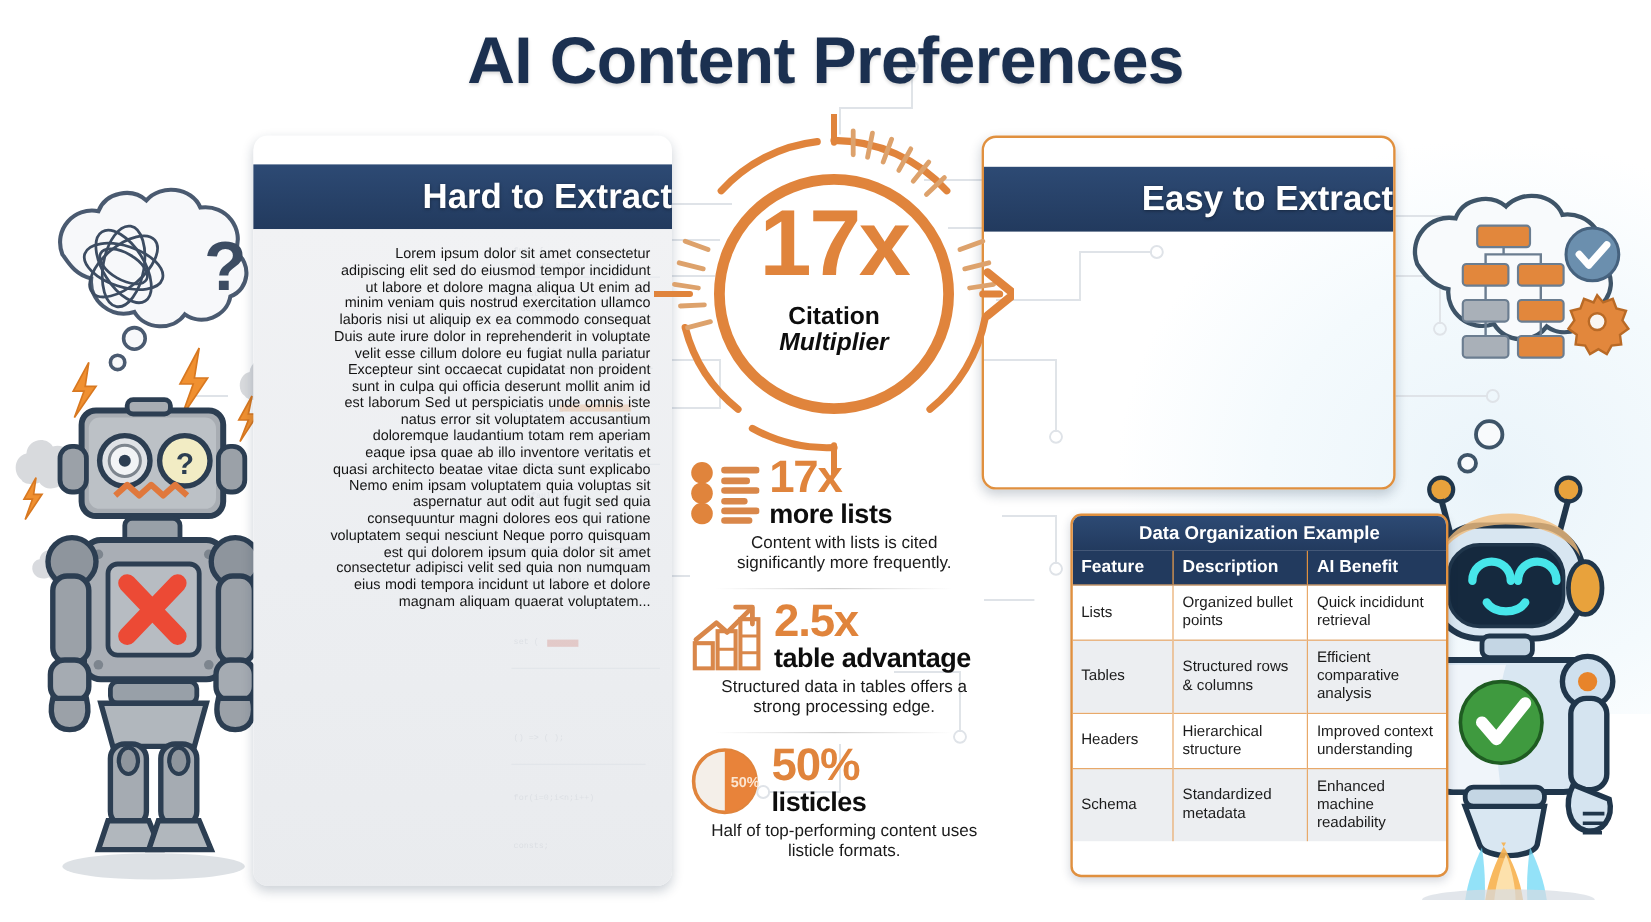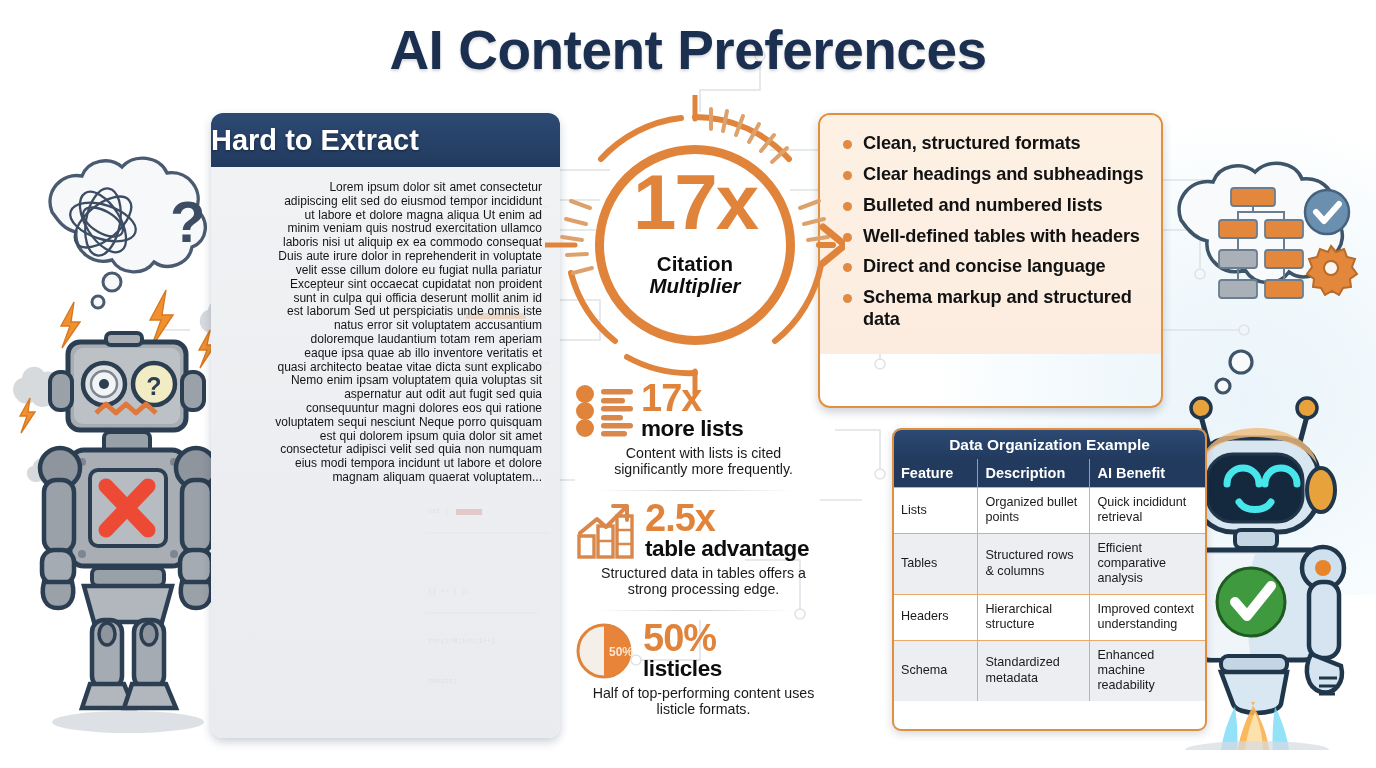--- a/index.html
+++ b/index.html
@@ -32,25 +32,26 @@
 
   
   .panel {
     position: absolute;
     border-radius: 12px;
     overflow: hidden;
     box-shadow: 0 4px 10px rgba(20,40,70,0.22);
   }
   .panel-head {
     height: 54px; line-height: 54px;
-    text-align: left;
+    text-align: right;
     font-size: 29px; font-weight: bold;
     color: #ffffff;
     background: linear-gradient(180deg,#2d4a74 0%,#223a5e 100%);
     text-shadow: 0 1px 3px rgba(0,0,0,0.4);
+    margin-top: 24px;
   }
 
   #panel-hard { left: 211px; top: 113px; width: 349px; height: 625px; }
   #panel-hard .panel-body {
     height: 571px;
     background: linear-gradient(180deg,#f1f2f4 0%,#eceef1 50%,#e9ebee 100%);
     padding: 14px 18px 8px 24px;
     position: relative;
   }
   #hard-text {
@@ -404,30 +405,21 @@
           <path d="M0 34h124M0 110h118M0 190h124M0 260h110M0 360h124M0 440h112"></path>
         </g>
         <rect x="40" y="140" width="60" height="6" fill="#e0843c" opacity=".45"></rect>
         <rect x="30" y="336" width="26" height="6" fill="#c0392b" opacity=".4"></rect>
       </svg>
       <div id="hard-text">Lorem ipsum dolor sit amet consectetur adipiscing elit sed do eiusmod tempor incididunt ut labore et dolore magna aliqua Ut enim ad minim veniam quis nostrud exercitation ullamco laboris nisi ut aliquip ex ea commodo consequat Duis aute irure dolor in reprehenderit in voluptate velit esse cillum dolore eu fugiat nulla pariatur Excepteur sint occaecat cupidatat non proident sunt in culpa qui officia deserunt mollit anim id est laborum Sed ut perspiciatis unde omnis iste natus error sit voluptatem accusantium doloremque laudantium totam rem aperiam eaque ipsa quae ab illo inventore veritatis et quasi architecto beatae vitae dicta sunt explicabo Nemo enim ipsam voluptatem quia voluptas sit aspernatur aut odit aut fugit sed quia consequuntur magni dolores eos qui ratione voluptatem sequi nesciunt Neque porro quisquam est qui dolorem ipsum quia dolor sit amet consectetur adipisci velit sed quia non numquam eius modi tempora incidunt ut labore et dolore magnam aliquam quaerat voluptatem...</div>
     </div>
   </div>
 
   <div class="panel" id="panel-easy">
-    <div class="panel-body">
-      <ul id="easy-list">
-        <li>Clean, structured formats</li>
-        <li>Clear headings and subheadings</li>
-        <li>Bulleted and numbered lists</li>
-        <li>Well-defined tables with headers</li>
-        <li>Direct and concise language</li>
-        <li>Schema markup and structured data</li>
-      </ul>
-    </div>
+    <div class="panel-head">Easy to Extract</div>
   </div>
 
   <svg style="position:absolute;left:545px;top:95px;width:300px;height:300px;" viewBox="0 0 300 300">
 
     <g stroke="#e0843c" stroke-width="6" fill="none" stroke-linecap="round">
       <path d="M150 22 A128 128 0 0 1 244 64"></path>
       <path d="M56 64 A128 128 0 0 1 136 23"></path>
       <path d="M26 178 A128 128 0 0 0 70 246"></path>
       <path d="M230 246 A128 128 0 0 0 276 170"></path>
       <path d="M82 262 A128 128 0 0 0 150 278"></path>

